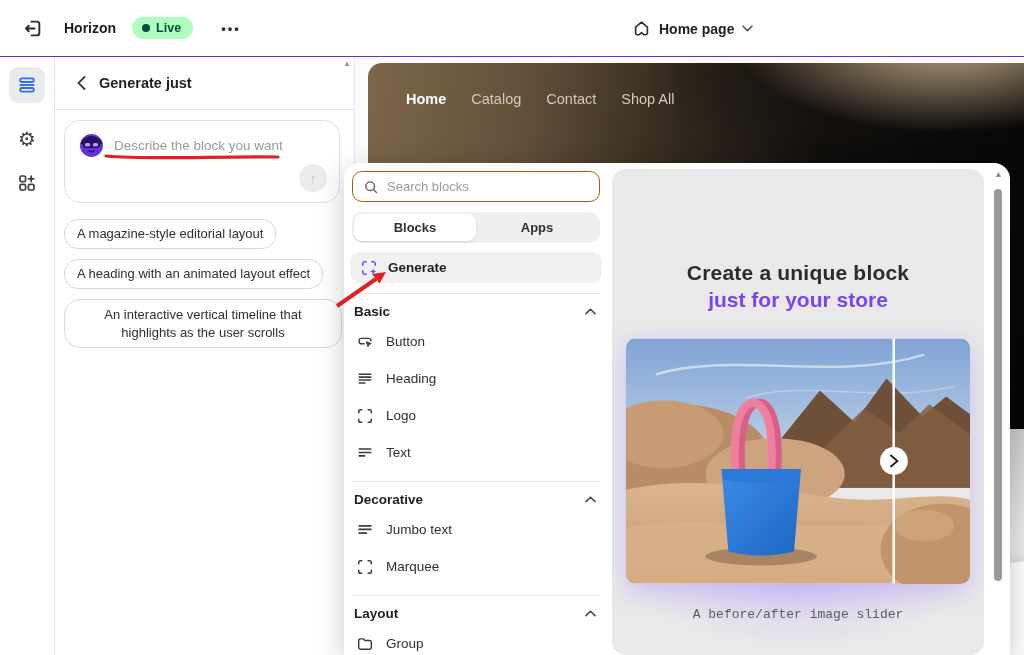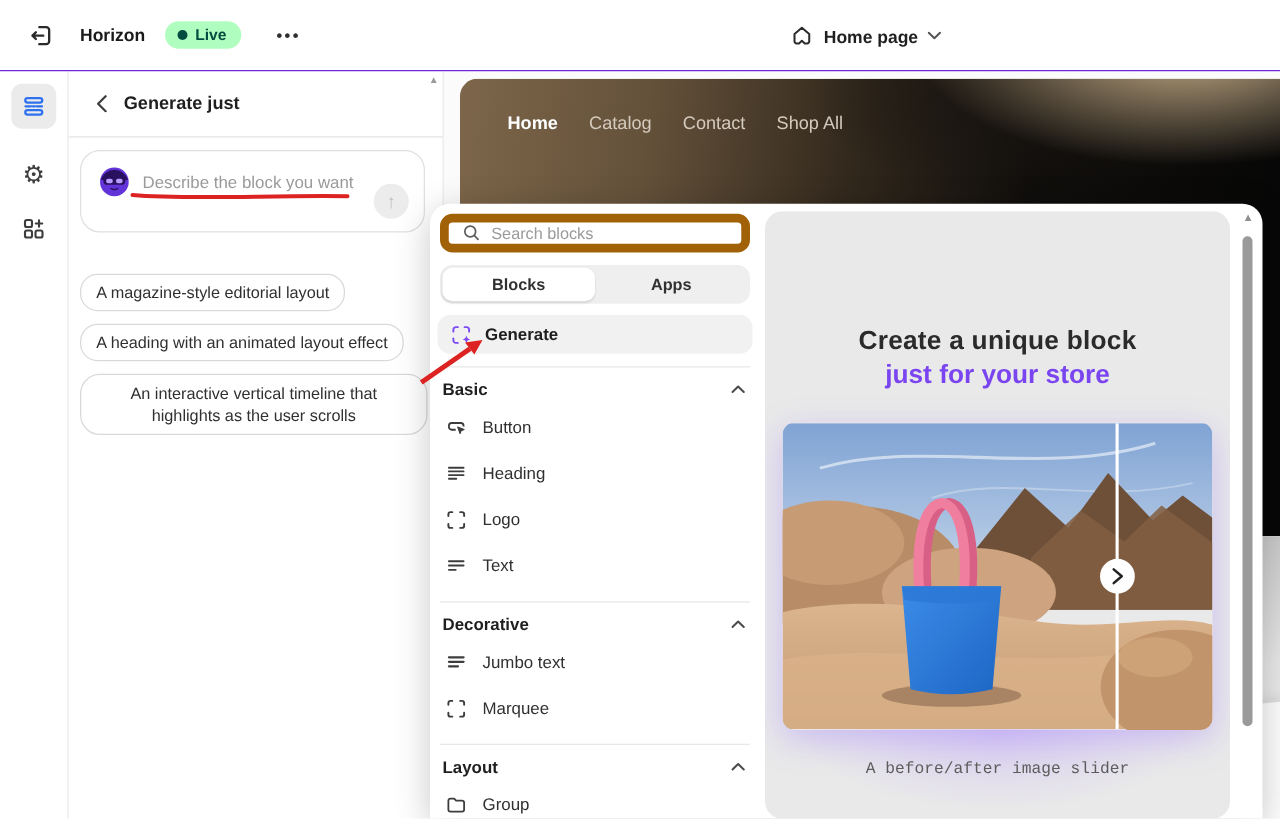--- a/index.html
+++ b/index.html
@@ -29,21 +29,21 @@
   .rail-item.appsb { margin-top:8px; }
 
   
   .panel { position:absolute; left:55px; top:57px; width:300px; height:598px; background:#fff;
            border-right:1px solid #e9e9e9; z-index:4; }
   .panel-header { position:relative; height:53px; border-bottom:1px solid #e3e3e3; display:flex; align-items:center; }
   .back-btn { margin-left:14px; width:24px; height:24px; display:flex; align-items:center; justify-content:center; cursor:pointer; }
   .panel-title { margin-left:6px; font-size:14.5px; font-weight:700; color:#1f1f1f; }
   .panel-scroll-up { position:absolute; right:3px; top:2px; font-size:8px; color:#9a9a9a; cursor:pointer; }
 
-  .describe-card { position:absolute; left:9px; top:63px; width:276px; height:66px; border:1px solid #e0e0e0;
+  .describe-card { position:absolute; left:9px; top:63px; width:276px; height:83px; border:1px solid #e0e0e0;
                    border-radius:16px; background:#fff; }
   .describe-row { display:flex; align-items:center; gap:10px; padding:12px 12px 0 14px; }
   .describe-input { border:none; outline:none; flex:1; font-size:13.5px; color:#303030;
                     font-family:"Liberation Sans","DejaVu Sans",sans-serif; background:transparent; }
   .describe-input::placeholder { color:#9a9a9a; }
   .send-btn { position:absolute; right:12px; bottom:10px; width:28px; height:28px; border-radius:50%;
               background:#ececec; color:#c2c2c2; font-size:15px; font-weight:700; display:flex;
               align-items:center; justify-content:center; cursor:pointer; }
 
   .chip { position:absolute; left:9px; border:1px solid #d9d9d9; border-radius:14px; background:#fff;
@@ -62,21 +62,21 @@
   .hero-link.current { color:#ffffff; font-weight:700; }
   .below-hero { position:absolute; left:13px; top:372px; width:660px; height:226px;
                 background:linear-gradient(180deg,#c9c9c9 0%,#e8e8e8 45%,#f4f4f4 100%); }
   .podium { position:absolute; right:-6px; top:135px; width:70px; height:95px; background:#fdfdfd;
             box-shadow:-4px -4px 10px rgba(0,0,0,.08); transform:skewY(-6deg); }
 
   
   .popup { position:absolute; left:344px; top:163px; width:666px; height:492px; background:#fff;
            border-radius:16px 16px 0 0; box-shadow:0 6px 28px rgba(0,0,0,.22); z-index:6; }
   .popup-left { position:absolute; left:6px; top:6px; width:252px; }
-  .search-box { display:flex; gap:8px; height:31px; border:7px solid #a16207;
+  .search-box { display:flex; align-items:center; gap:8px; height:31px; border:1px solid #a16207;
                 border-radius:10px; padding:0 10px; margin:2px 2px 0 2px; background:#fff; }
   .search-input { border:none; outline:none; flex:1; font-size:13px; color:#303030; background:transparent;
                   font-family:"Liberation Sans","DejaVu Sans",sans-serif; }
   .search-input::placeholder { color:#9a9a9a; }
   .segmented { display:flex; height:31px; background:#efefef; border-radius:10px; margin:10px 2px 4px 2px; padding:2px; }
   .segment { flex:1; display:flex; align-items:center; justify-content:center; font-size:13px; font-weight:600;
              color:#303030; border-radius:8px; cursor:pointer; }
   .segment.selected { background:#fff; box-shadow:0 1px 2px rgba(0,0,0,.12); }
   .generate-row { display:flex; align-items:center; gap:10px; height:31px; background:#f1f1f1;
                   border-radius:10px; margin:9px 0 0 0; padding:0 10px; cursor:pointer; }

